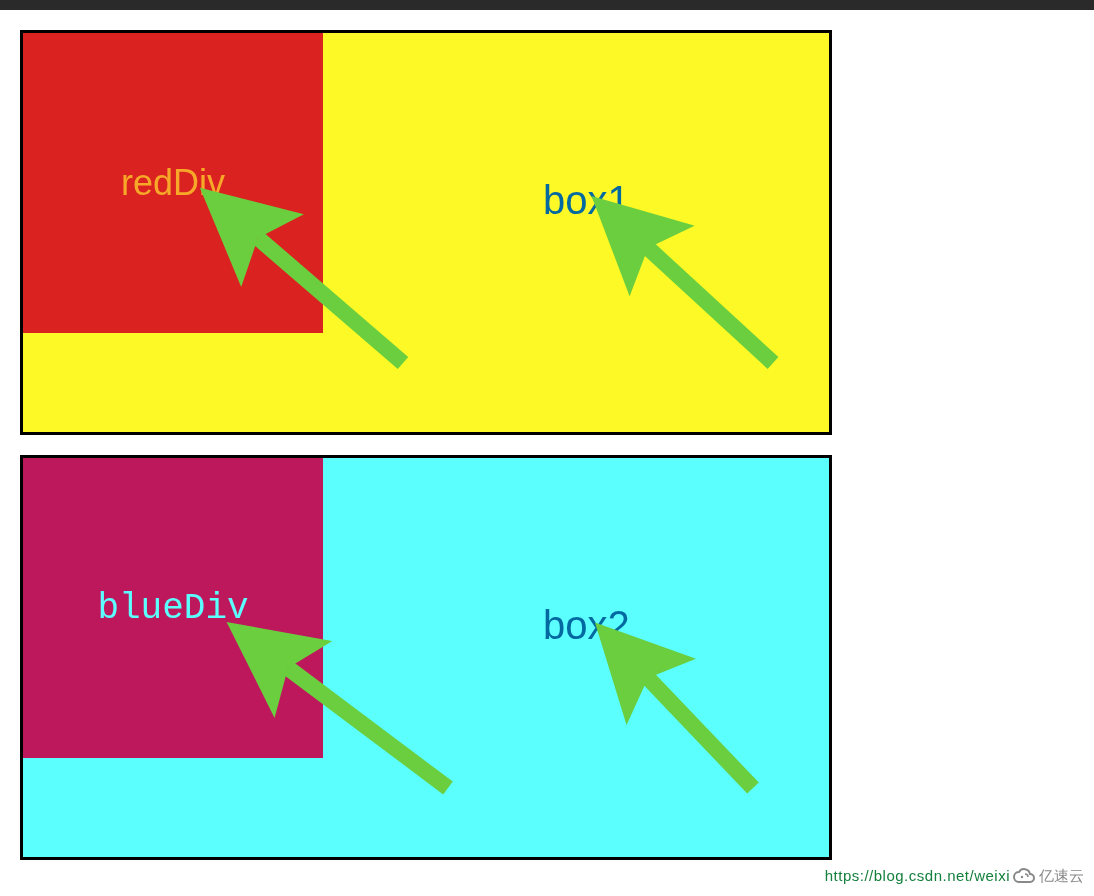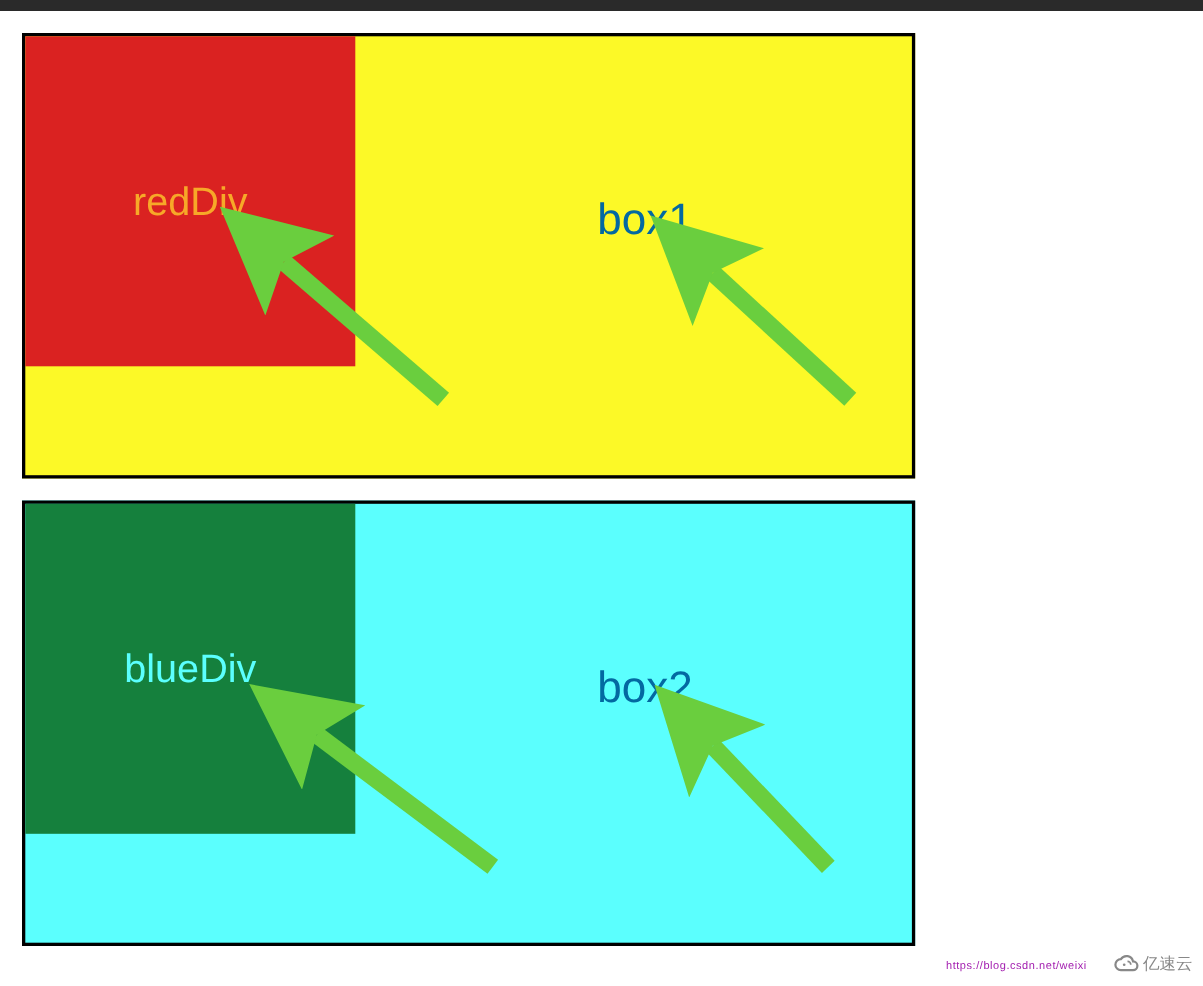--- a/index.html
+++ b/index.html
@@ -42,21 +42,22 @@
       width: 300px;
       height: 300px;
       display: flex;
       align-items: center;
       justify-content: center;
     }
     .red-div {
       background: #da2221;
     }
     .blue-div {
-      background: #15803d;
+      background: #be185d;
+      font-family: Liberation Mono, monospace;
     }
     .inner-label {
       font-size: 36px;
       font-weight: 400;
     }
     .red-div .inner-label {
       color: #f7a828;
     }
     .blue-div .inner-label {
       color: #5bfffe;
@@ -72,23 +73,23 @@
     .arrow {
       position: absolute;
       pointer-events: none;
     }
     .arrow svg {
       overflow: visible;
     }
     .watermark-text {
       position: absolute;
       bottom: 12px;
-      right: 106px;
-      font-size: 10px;
-      color: #a21caf;
+      right: 84px;
+      font-size: 15px;
+      color: #15803d;
       letter-spacing: 0.5px;
     }
     .watermark-logo {
       position: absolute;
       bottom: 8px;
       right: 10px;
       display: flex;
       align-items: center;
       gap: 3px;
       color: #888;

